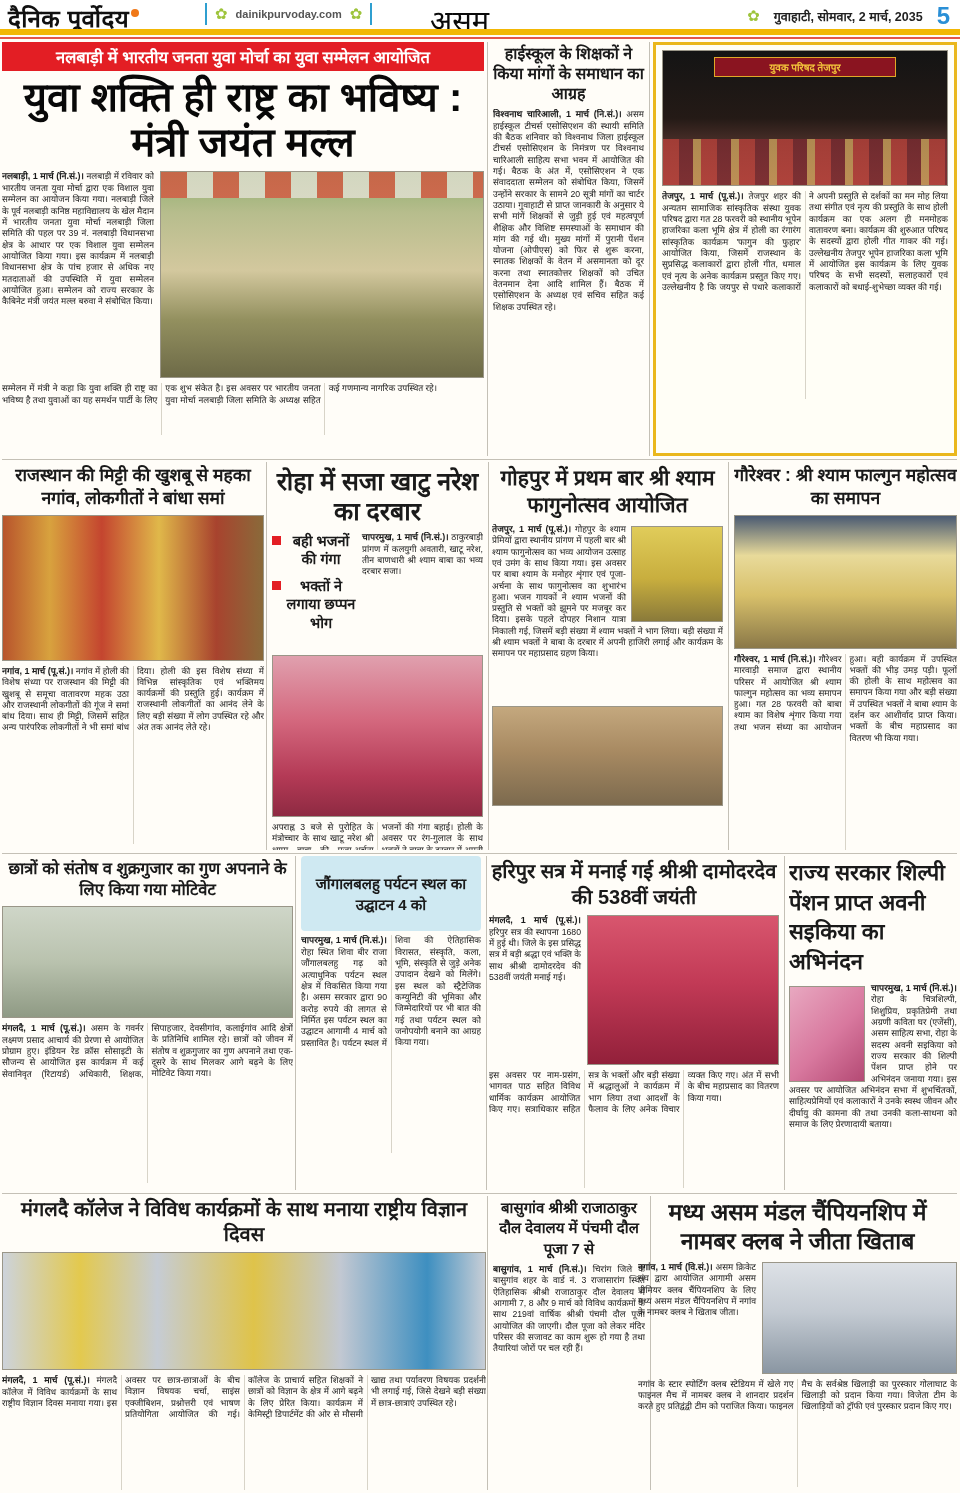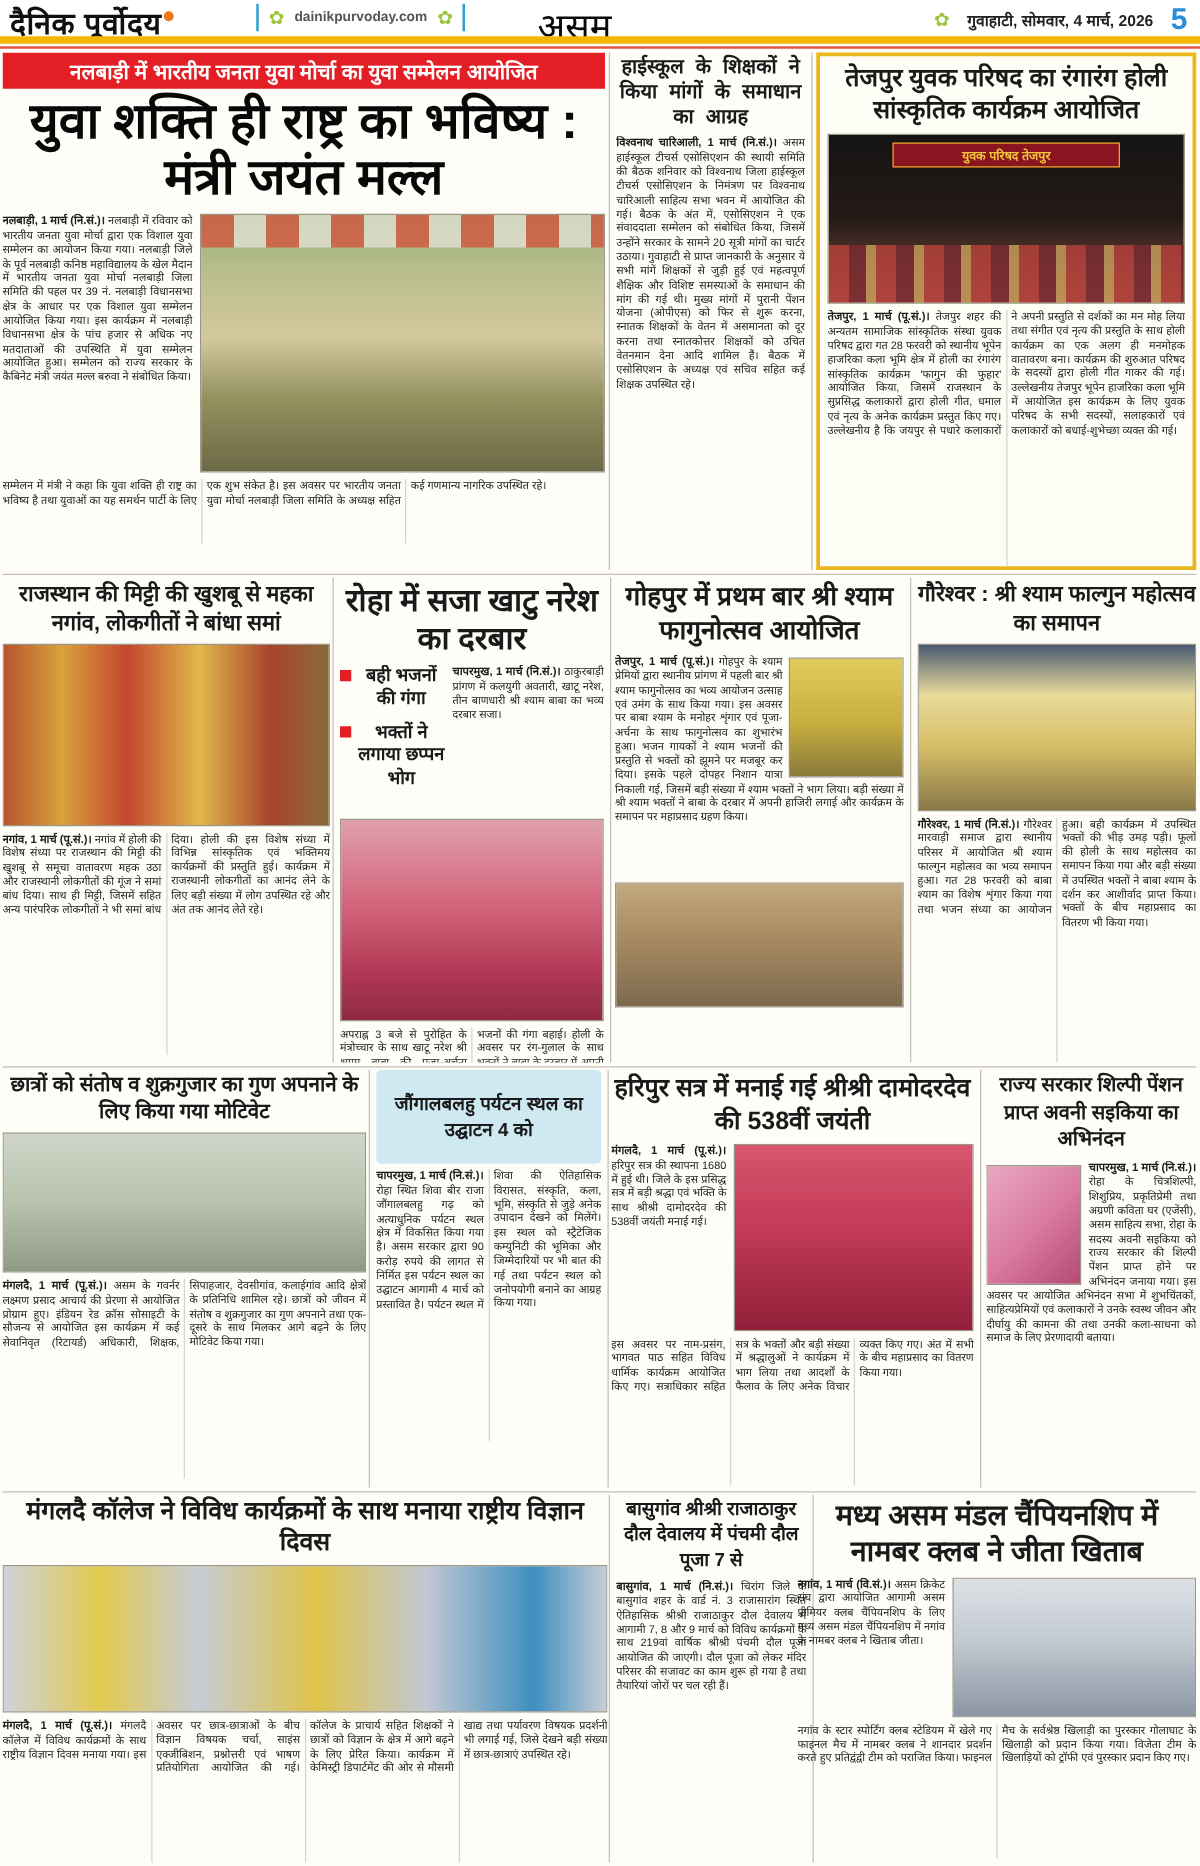--- a/index.html
+++ b/index.html
@@ -42,21 +42,21 @@
   .lead-headline{font-size:40px;font-weight:900;text-align:center;line-height:1.13;color:#080808;margin:4px 0 6px;}
   .lead-body-row{display:flex;gap:6px;height:207px;}
   .lead-left{width:152px;flex:none;overflow:hidden;}
   .photo-lead{flex:1;background:linear-gradient(180deg,#8fae6e 0%,#b7bd8d 20%,#d3c89e 48%,#93905f 72%,#6d6a47 100%);}
   .photo-lead:before{content:"";position:absolute;left:0;top:0;right:0;height:26px;
      background:repeating-linear-gradient(90deg,#d8503c 0 26px,#e8e4da 26px 52px);opacity:.75;}
   .lead-bottom{margin-top:5px;height:52px;overflow:hidden;}
 
   
   #art-teachers{left:487px;top:42px;width:163px;height:414px;box-sizing:border-box;}
-  .h-teachers{font-size:16px;font-weight:800;text-align:center;line-height:1.25;margin:2px 0 5px;font-family:Liberation Mono, monospace;}
+  .h-teachers{font-size:16px;font-weight:800;text-align:center;line-height:1.25;margin:2px 0 5px;}
   #art-teachers .body-txt{height:340px;overflow:hidden;}
 
   
   #art-tezpur{left:653px;top:42px;width:304px;height:414px;border:3px solid #eab71c;box-sizing:border-box;padding:5px 6px;background:#fffef6;}
   .h-tezpur{font-size:20px;font-weight:800;text-align:center;line-height:1.25;margin:1px 0 6px;}
   .photo-tezpur{height:136px;background:linear-gradient(180deg,#141414 0%,#241a16 50%,#5e3a33 78%,#8a4a42 100%);margin-bottom:5px;}
   .tezpur-banner{position:absolute;left:18%;right:18%;top:6px;background:#8a1420;border:1px solid #e0a828;color:#f2c23a;
      font-size:10px;font-weight:800;text-align:center;padding:2px 0;}
   .tezpur-people{position:absolute;bottom:0;left:0;right:0;height:46px;
      background:repeating-linear-gradient(90deg,#b8413a 0 16px,#7a2a30 16px 30px,#caa05a 30px 38px);opacity:.8;}
@@ -106,21 +106,21 @@
   
   #art-haripur{left:489px;top:856px;width:296px;height:334px;box-sizing:border-box;}
   .h-haripur{font-size:20px;font-weight:800;text-align:center;line-height:1.3;margin:2px 0 5px;}
   .haripur-row{display:flex;gap:6px;height:150px;overflow:hidden;}
   .haripur-left{width:92px;flex:none;}
   .photo-haripur{flex:1;background:linear-gradient(180deg,#d8566e 0%,#c23a56 45%,#92203a 100%);}
   #art-haripur .cols-3{height:118px;overflow:hidden;margin-top:5px;}
 
   
   #art-avani{left:789px;top:856px;width:168px;height:334px;}
-  .h-avani{font-size:16px;font-weight:800;text-align:center;line-height:1.35;margin:2px 0 6px;}
+  .h-avani{font-size:22px;font-weight:800;line-height:1.35;margin:2px 0 6px;}
   .photo-avani{float:left;width:76px;height:96px;margin:3px 6px 0 0;background:linear-gradient(135deg,#e8a8c0 0%,#d8789e 55%,#b44a74 100%);border:1px solid #9a9688;}
   #art-avani .body-txt{height:250px;overflow:hidden;}
 
   
   #art-science{left:2px;top:1196px;width:484px;height:294px;}
   .h-science{font-size:20px;font-weight:800;text-align:center;line-height:1.25;margin:1px 0 5px;}
   .photo-science{height:118px;background:linear-gradient(90deg,#cdd3db 0%,#e3c94e 16%,#c6ccd4 32%,#dfc34a 52%,#c2c8d2 70%,#3e8fc0 88%,#c8ced6 100%);margin-bottom:5px;}
   #art-science .cols-4{height:138px;overflow:hidden;}
 
   
@@ -149,21 +149,21 @@
     <div class="site-wrap">
       <span class="vbar"></span>
       <span class="flower">✿</span>
       <span class="site">dainikpurvoday.com</span>
       <span class="flower">✿</span>
       <span class="vbar"></span>
     </div>
     <div class="section-title">असम</div>
     <div class="mast-right">
       <span class="flower">✿</span>
-      <span class="mast-date">गुवाहाटी, सोमवार, 4 मार्च, 2026</span>
+      <span class="mast-date">गुवाहाटी, सोमवार, 2 मार्च, 2035</span>
       <span class="page-num">5</span>
     </div>
   </header>
   <div class="gold-bar"></div>
   <div class="red-rule"></div>
 
   <div class="hline" style="top:459px"></div>
   <div class="hline" style="top:853px"></div>
   <div class="hline" style="top:1193px"></div>
 
@@ -182,21 +182,20 @@
 
   <article class="art vsep-l vsep-r" id="art-teachers">
     <h2 class="h-teachers">हाईस्कूल के शिक्षकों ने किया मांगों के समाधान का आग्रह</h2>
     <div class="body-txt">
       <b>विश्वनाथ चारिआली, 1 मार्च (नि.सं.)।</b>
       <span>असम हाईस्कूल टीचर्स एसोसिएशन की स्थायी समिति की बैठक शनिवार को विश्वनाथ जिला हाईस्कूल टीचर्स एसोसिएशन के निमंत्रण पर विश्वनाथ चारिआली साहित्य सभा भवन में आयोजित की गई। बैठक के अंत में, एसोसिएशन ने एक संवाददाता सम्मेलन को संबोधित किया, जिसमें उन्होंने सरकार के सामने 20 सूत्री मांगों का चार्टर उठाया। गुवाहाटी से प्राप्त जानकारी के अनुसार ये सभी मांगें शिक्षकों से जुड़ी हुई एवं महत्वपूर्ण शैक्षिक और विशिष्ट समस्याओं के समाधान की मांग की गई थी। मुख्य मांगों में पुरानी पेंशन योजना (ओपीएस) को फिर से शुरू करना, स्नातक शिक्षकों के वेतन में असमानता को दूर करना तथा स्नातकोत्तर शिक्षकों को उचित वेतनमान देना आदि शामिल हैं। बैठक में एसोसिएशन के अध्यक्ष एवं सचिव सहित कई शिक्षक उपस्थित रहे।</span>
     </div>
   </article>
 
   <article class="art" id="art-tezpur">
-    <h2 class="h-tezpur">तेजपुर युवक परिषद का रंगारंग होली सांस्कृतिक कार्यक्रम आयोजित</h2>
     <div class="photo photo-tezpur">
       <div class="tezpur-banner">युवक परिषद तेजपुर</div>
       <div class="tezpur-people"></div>
     </div>
     <div class="body-txt cols-2">
       <b>तेजपुर, 1 मार्च (पू.सं.)।</b>
       <span>तेजपुर शहर की अन्यतम सामाजिक सांस्कृतिक संस्था युवक परिषद द्वारा गत 28 फरवरी को स्थानीय भूपेन हाजरिका कला भूमि क्षेत्र में होली का रंगारंग सांस्कृतिक कार्यक्रम 'फागुन की फुहार' आयोजित किया, जिसमें राजस्थान के सुप्रसिद्ध कलाकारों द्वारा होली गीत, धमाल एवं नृत्य के अनेक कार्यक्रम प्रस्तुत किए गए। उल्लेखनीय है कि जयपुर से पधारे कलाकारों ने अपनी प्रस्तुति से दर्शकों का मन मोह लिया तथा संगीत एवं नृत्य की प्रस्तुति के साथ होली कार्यक्रम का एक अलग ही मनमोहक वातावरण बना। कार्यक्रम की शुरुआत परिषद के सदस्यों द्वारा होली गीत गाकर की गई। उल्लेखनीय तेजपुर भूपेन हाजरिका कला भूमि में आयोजित इस कार्यक्रम के लिए युवक परिषद के सभी सदस्यों, सलाहकारों एवं कलाकारों को बधाई-शुभेच्छा व्यक्त की गई।</span>
     </div>
   </article>
 

